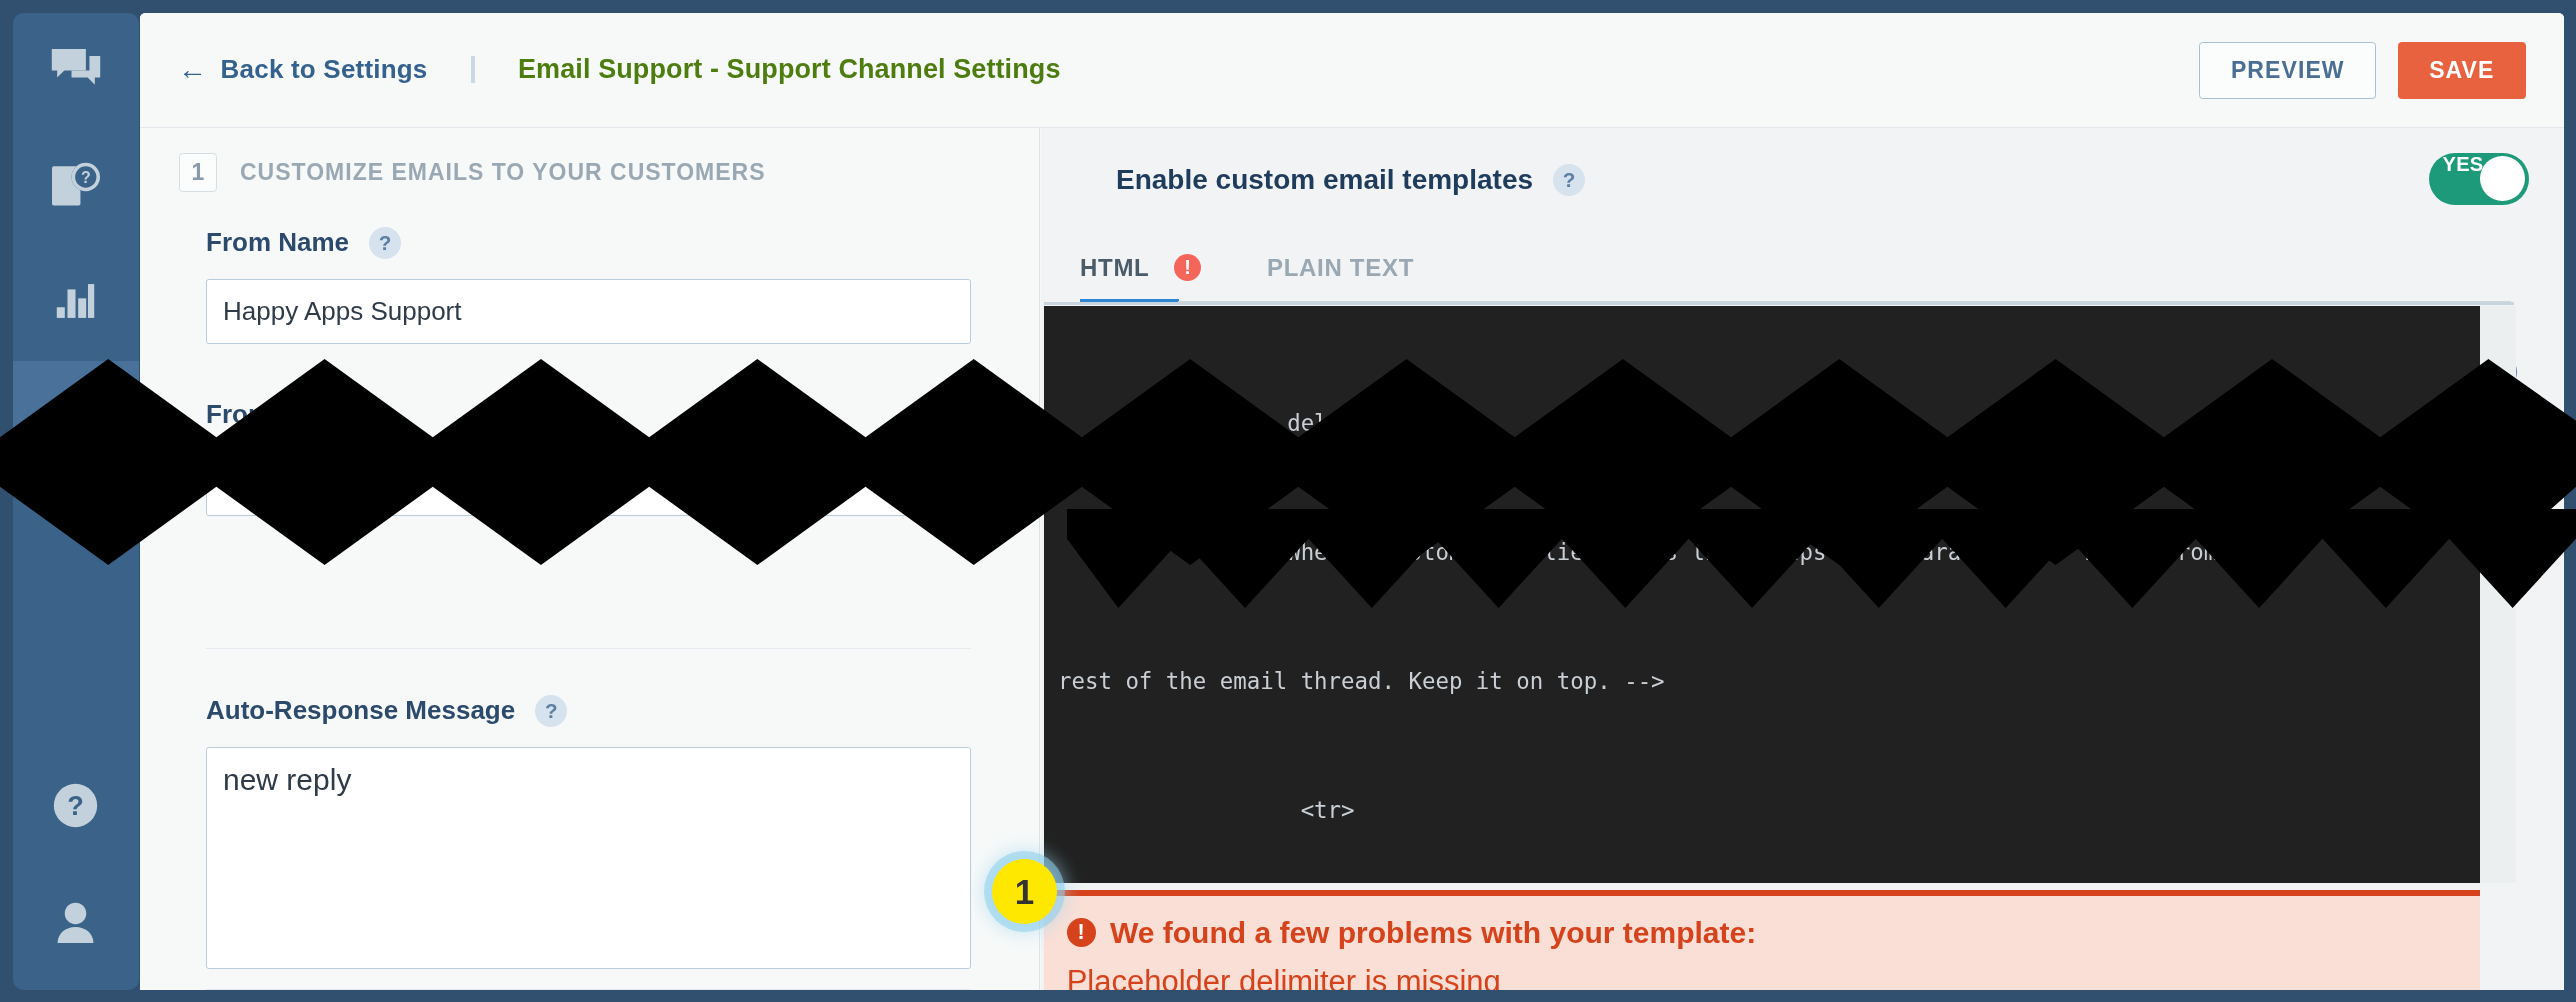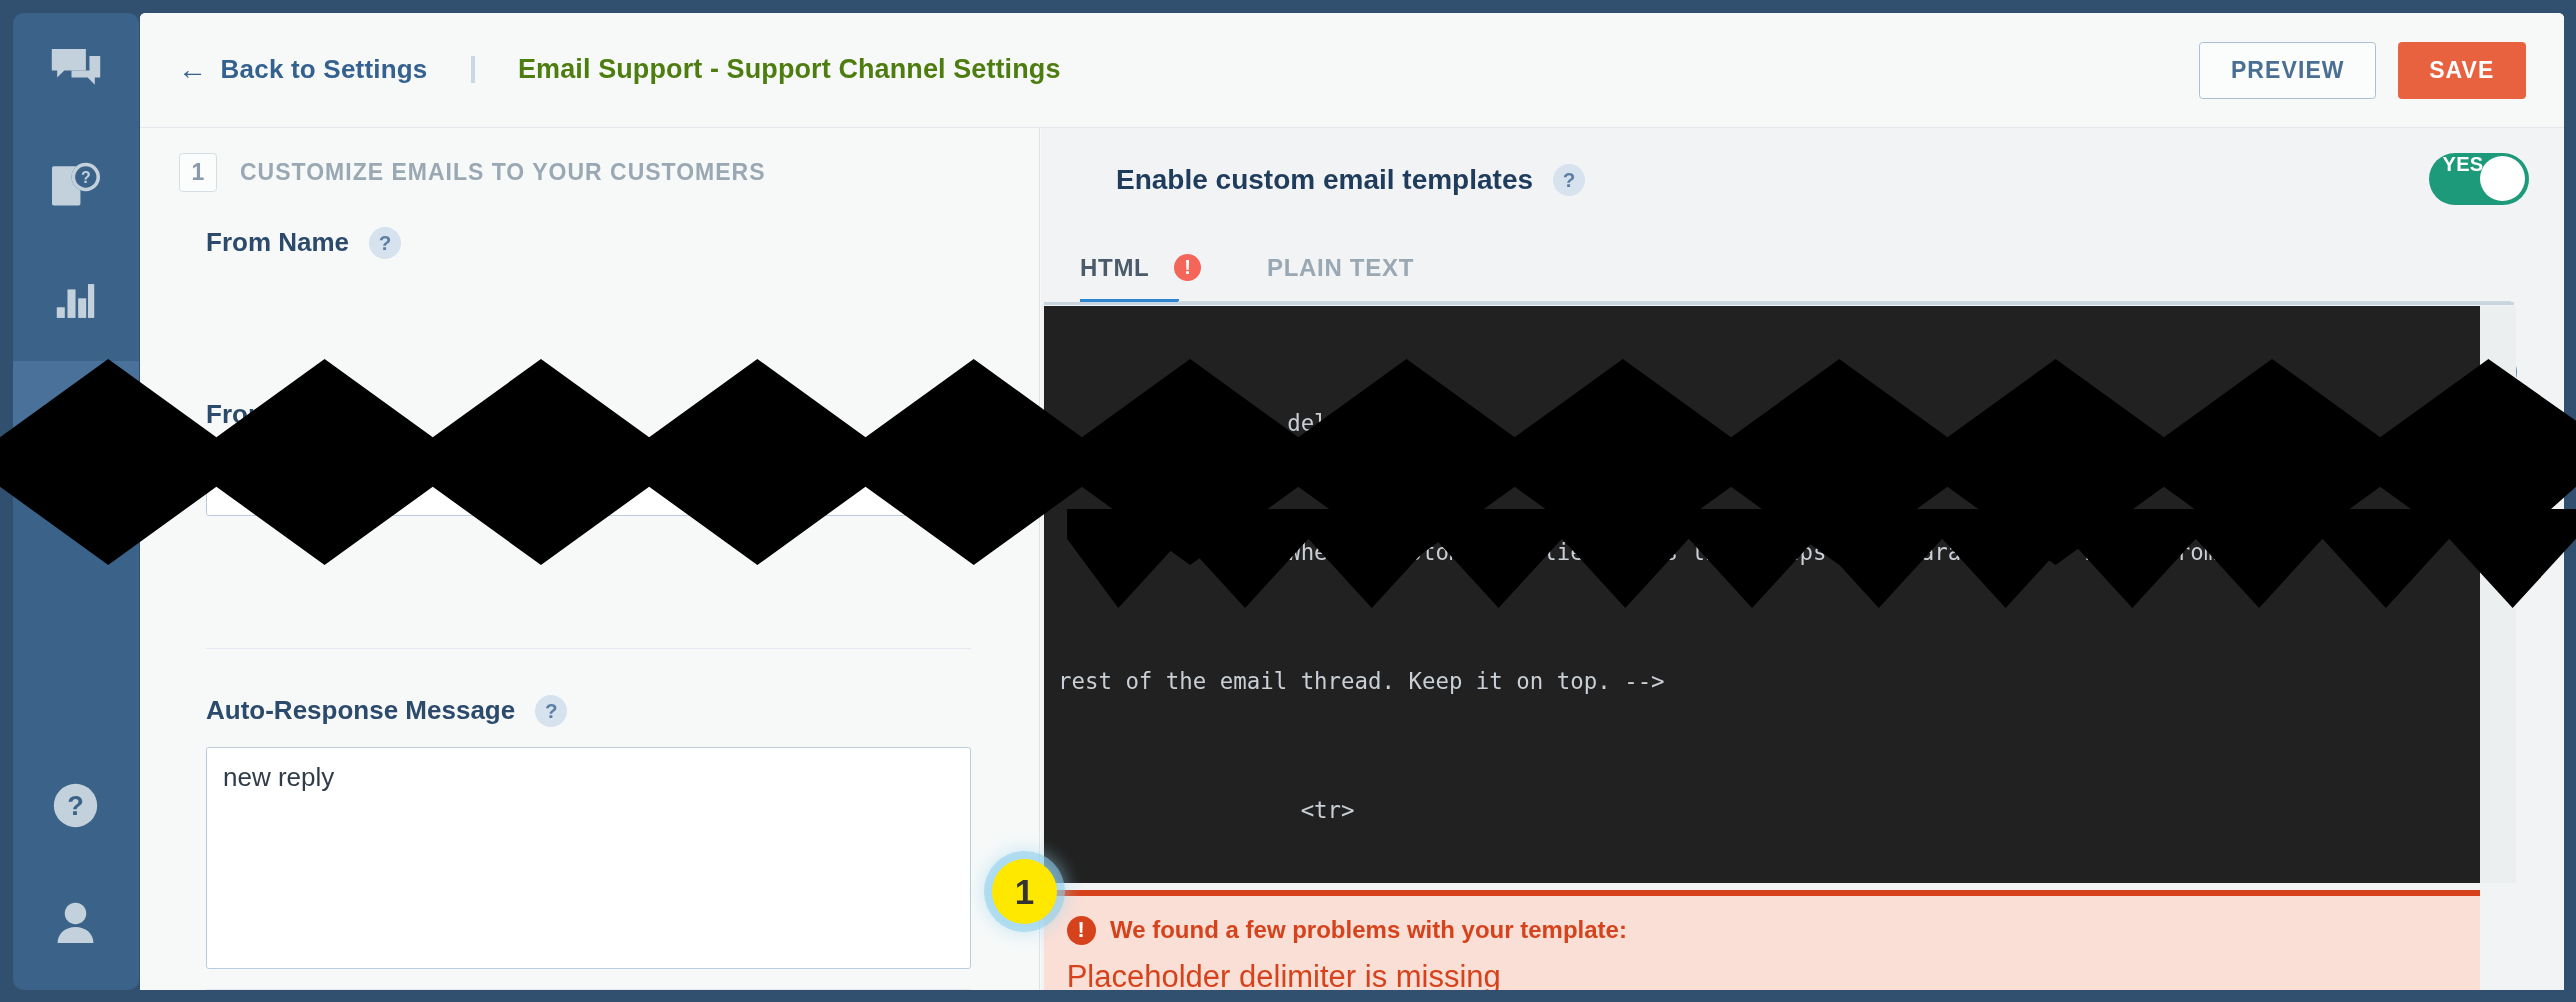--- a/index.html
+++ b/index.html
@@ -100,21 +100,21 @@
   }
   .text-input {
     width: 765px; height: 65px; background: #ffffff;
     border: 1.8px solid #b9cbdd; border-radius: 2.7px;
     color: #2f3b48; font-size: 26px; padding: 0 16px;
     font-family: "Liberation Sans", sans-serif;
   }
   .text-area {
     width: 765px; height: 222px; background: #ffffff;
     border: 1.8px solid #b9cbdd; border-radius: 2.7px;
-    color: #2f3b48; font-size: 26px; padding: 12.6px 16px;
+    color: #2f3b48; font-size: 30px; padding: 12.6px 16px;
     font-family: "Liberation Sans", sans-serif; resize: none;
     line-height: 1.35;
   }
   .divider { width: 765px; height: 0.9px; background: #e3e9ee; }
 
   
   .rp-head {
     position: absolute; left: 0; top: 0; width: 1522px; height: 104px;
     display: flex; align-items: center; padding-left: 36px;
   }
@@ -185,21 +185,21 @@
   }
   .err-row1 {
     display: flex; align-items: center; gap: 14.3px;
     margin: 20px 0 0 23px;
   }
   .err-ico {
     width: 29px; height: 29px; border-radius: 50%; background: #d6421b;
     color: #ffffff; font-size: 21.5px; font-weight: bold;
     display: flex; align-items: center; justify-content: center;
   }
-  .err-title { color: #d6421b; font-size: 24px; font-weight: bold; }
+  .err-title { color: #d6421b; font-size: 30px; font-weight: bold; }
   .err-detail { color: #d6421b; font-size: 31px; margin: 14.3px 0 0 23px; }
 
   
   .marker {
     position: absolute; left: 992px; top: 859px;
     width: 65px; height: 65px; border-radius: 50%;
     background: #ffe800; color: #333333;
     font-size: 35px; font-weight: bold;
     display: flex; align-items: center; justify-content: center;
     box-shadow: 0 0 0 8px rgba(140,205,235,0.55), 0 0 16px 10.8px rgba(160,215,240,0.45);
@@ -352,20 +352,21 @@
         <div class="sec-head" style="position:absolute;left:39px;top:25px;">
           <div class="sec-num">1</div>
           <div class="sec-title">CUSTOMIZE EMAILS TO YOUR CUSTOMERS</div>
         </div>
 
         <div style="position:absolute;left:66px;top:99px;">
           <div class="field-label-row">
             <span class="field-label">From Name</span>
             <span class="help-dot">?</span>
           </div>
+          <input class="text-input" style="margin-top: 20px;" value="Happy Apps Support">
         </div>
 
         <div style="position:absolute;left:66px;top:271px;">
           <div class="field-label-row">
             <span class="field-label">From</span>
             <span class="help-dot">?</span>
           </div>
           <input class="text-input" style="margin-top: 20px;" value="">
         </div>
 

